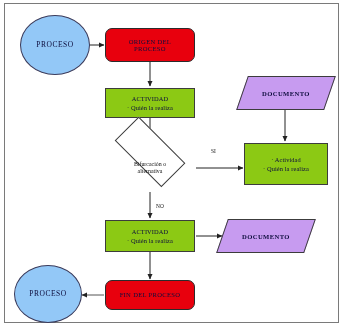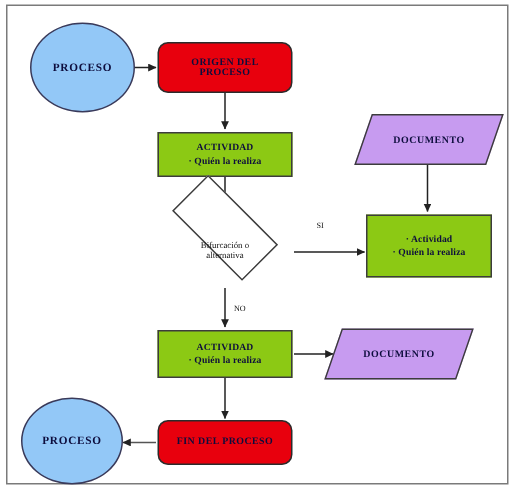--- a/index.html
+++ b/index.html
@@ -36,21 +36,21 @@
   }
   .node {
     position: absolute;
     box-sizing: border-box;
     display: flex;
     flex-direction: column;
     align-items: center;
     justify-content: center;
     text-align: right;
     color: #0d0d3d;
-    font-weight: bold;
+    font-weight: normal;
     line-height: 1.12;
     letter-spacing: 0.1px;
   }
   .ellipse {
     background: #93c8f7;
     border: 1px solid #3a3a5a;
     border-radius: 50%;
     font-size: 7.5px;
     letter-spacing: 0.5px;
   }

